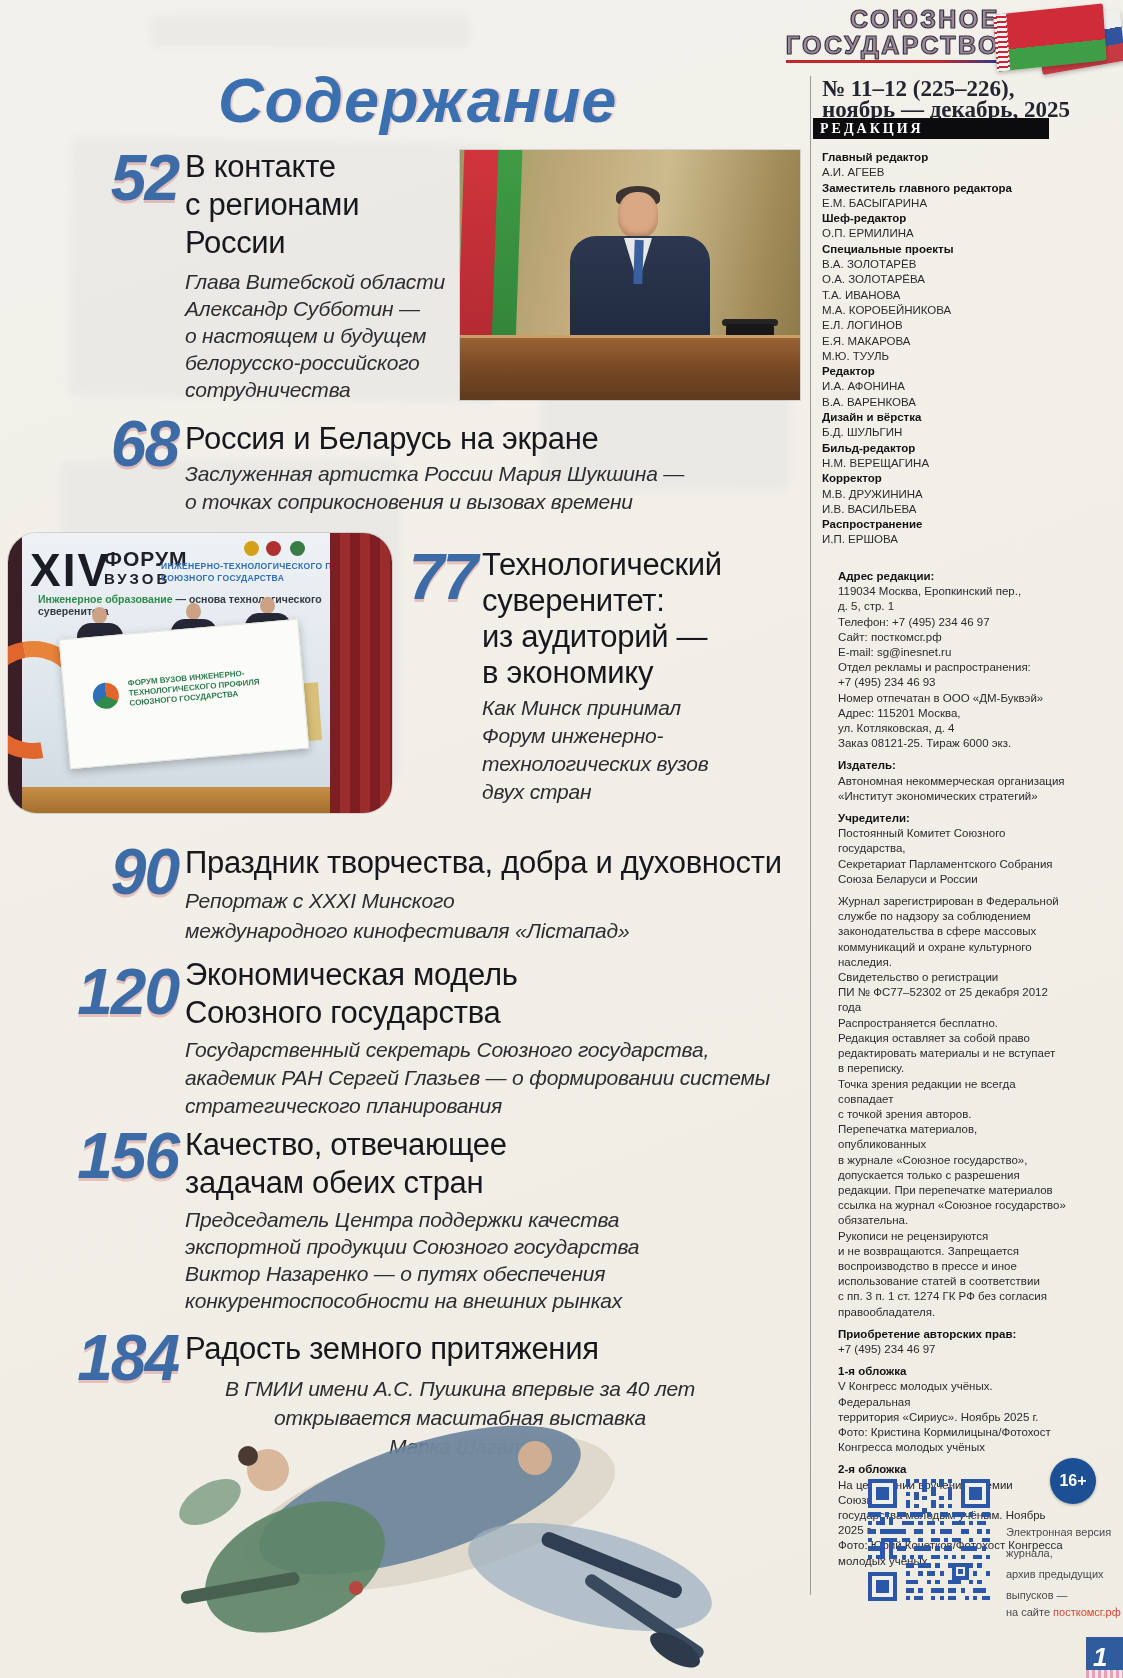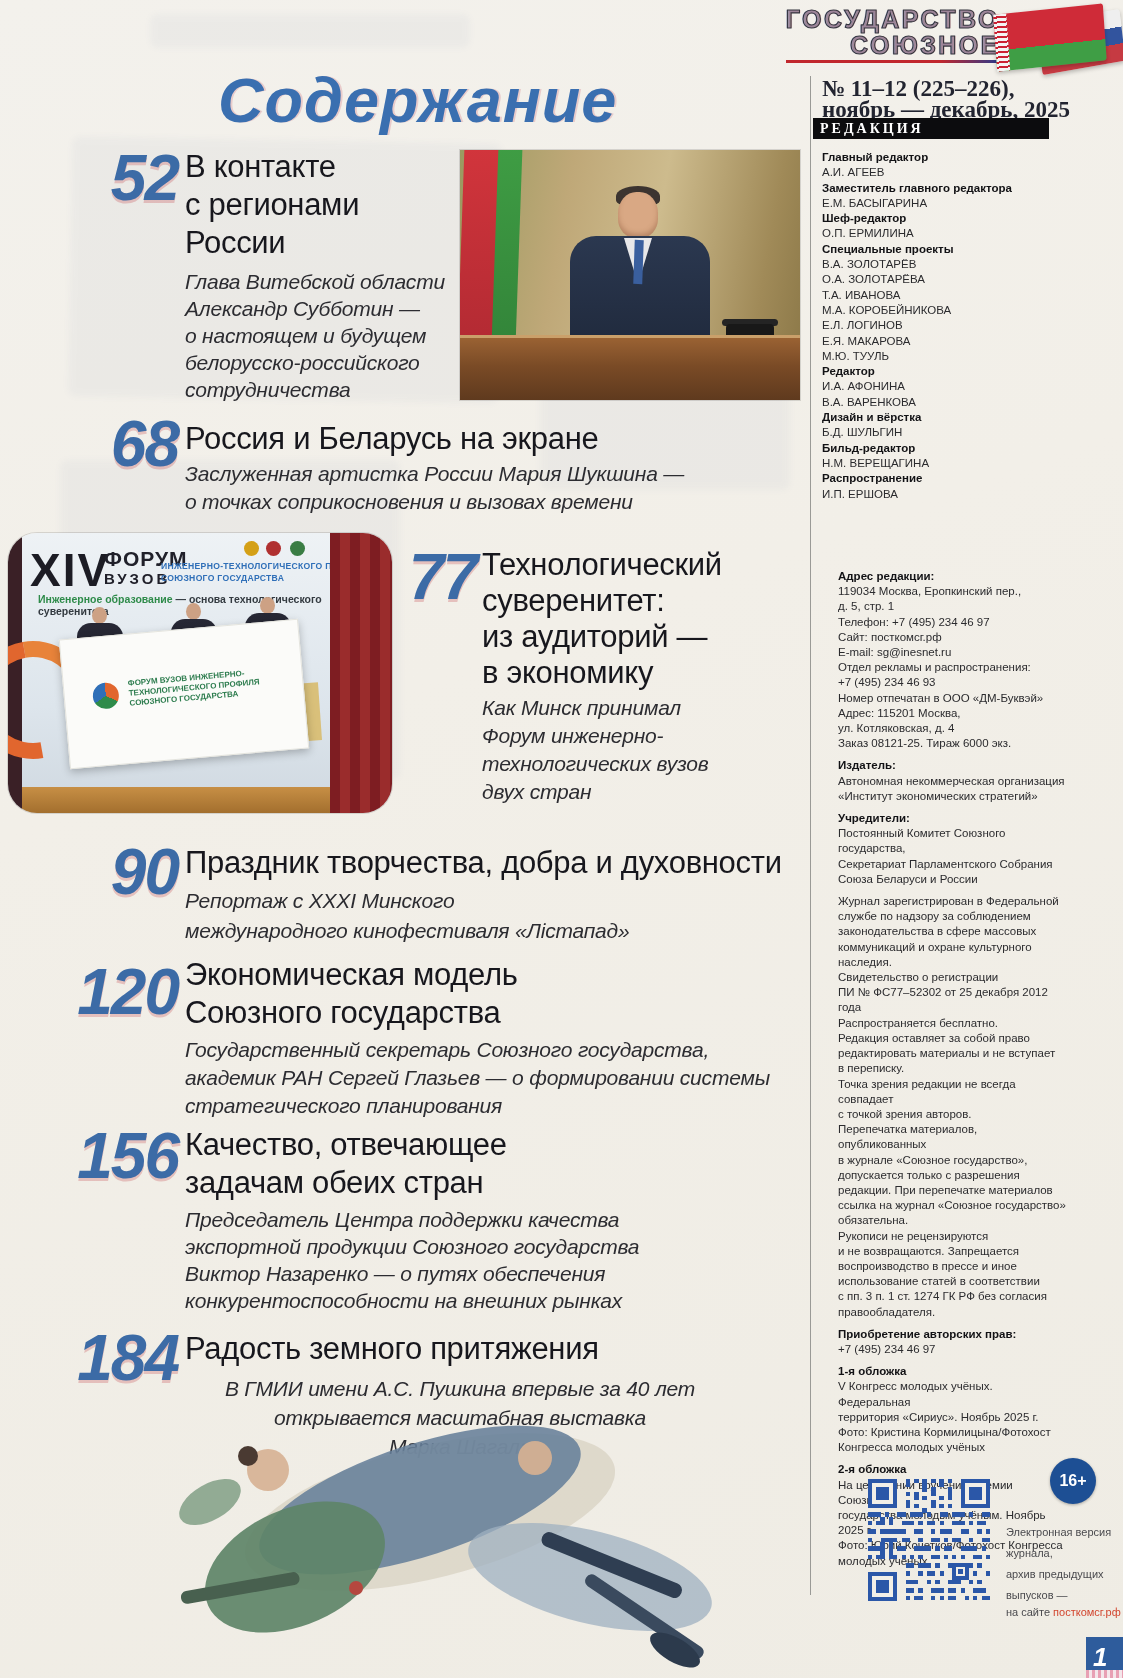--- a/index.html
+++ b/index.html
@@ -103,22 +103,22 @@
 <body>
 
 <div class="page">
 
   <div class="bleed" style="left:70px;top:140px;width:430px;height:260px;transform:rotate(1deg)"></div>
   <div class="bleed" style="left:60px;top:460px;width:340px;height:320px"></div>
   <div class="bleed" style="left:540px;top:390px;width:250px;height:100px"></div>
   <div class="bleed" style="left:150px;top:14px;width:320px;height:34px"></div>
 
   <div class="logo">
+    <div>СОЮЗНОЕ</div>
     <div>ГОСУДАРСТВО</div>
-    <div>СОЮЗНОЕ</div>
   </div>
   <div class="logo-underline"></div>
   <div class="flag flag-ru"></div>
   <div class="flag flag-by">
     <div class="ornament"></div>
   </div>
 
   <div class="ctitle">Содержание</div>
 
   <div class="divider"></div>
@@ -165,20 +165,25 @@
       <div class="ed-entry">
         <div class="ed-role">Дизайн и вёрстка</div>
         <div class="ed-names">Б.Д. ШУЛЬГИН</div>
       </div>
 
       <div class="ed-entry">
         <div class="ed-role">Бильд-редактор</div>
         <div class="ed-names">Н.М. ВЕРЕЩАГИНА</div>
       </div>
 
+      <div class="ed-entry">
+        <div class="ed-role">Корректор</div>
+        <div class="ed-names">М.В. ДРУЖИНИНА
+И.В. ВАСИЛЬЕВА</div>
+      </div>
 
       <div class="ed-entry">
         <div class="ed-role">Распространение</div>
         <div class="ed-names">И.П. ЕРШОВА</div>
       </div>
     </div>
 
   <div class="edblocks">
 
       <div class="ed-block">

